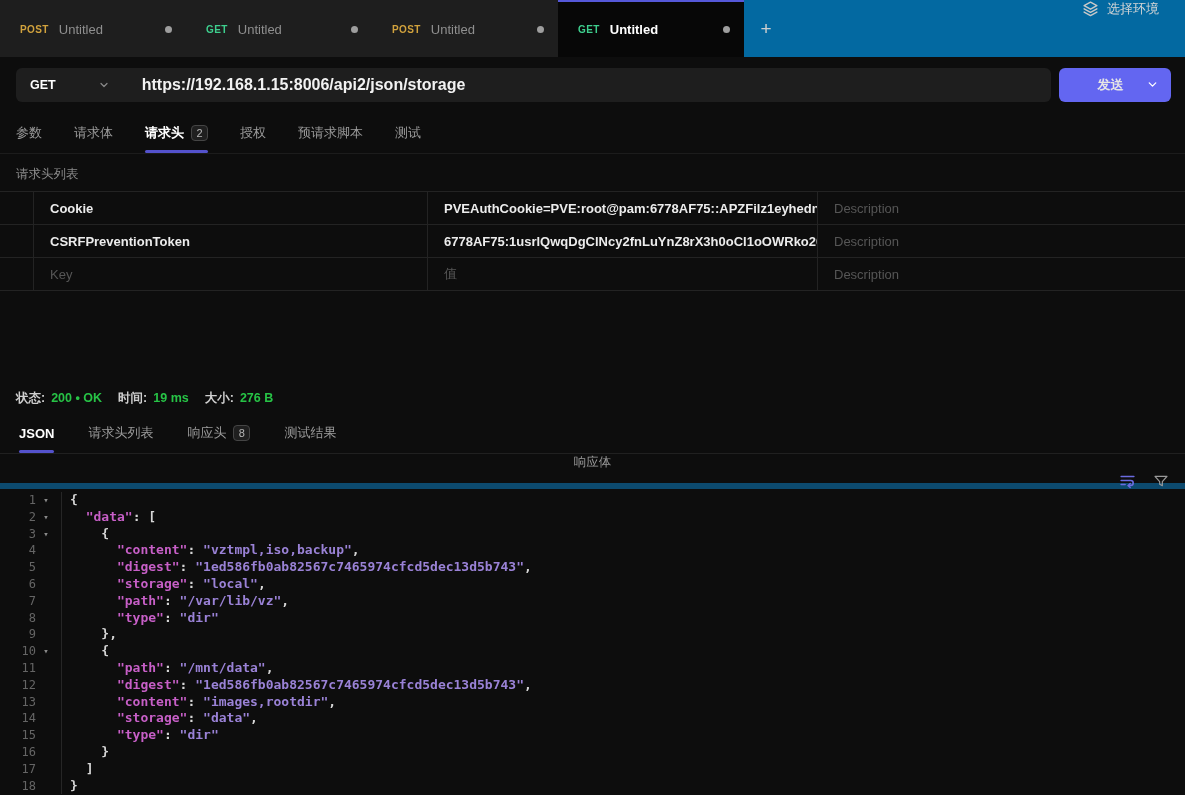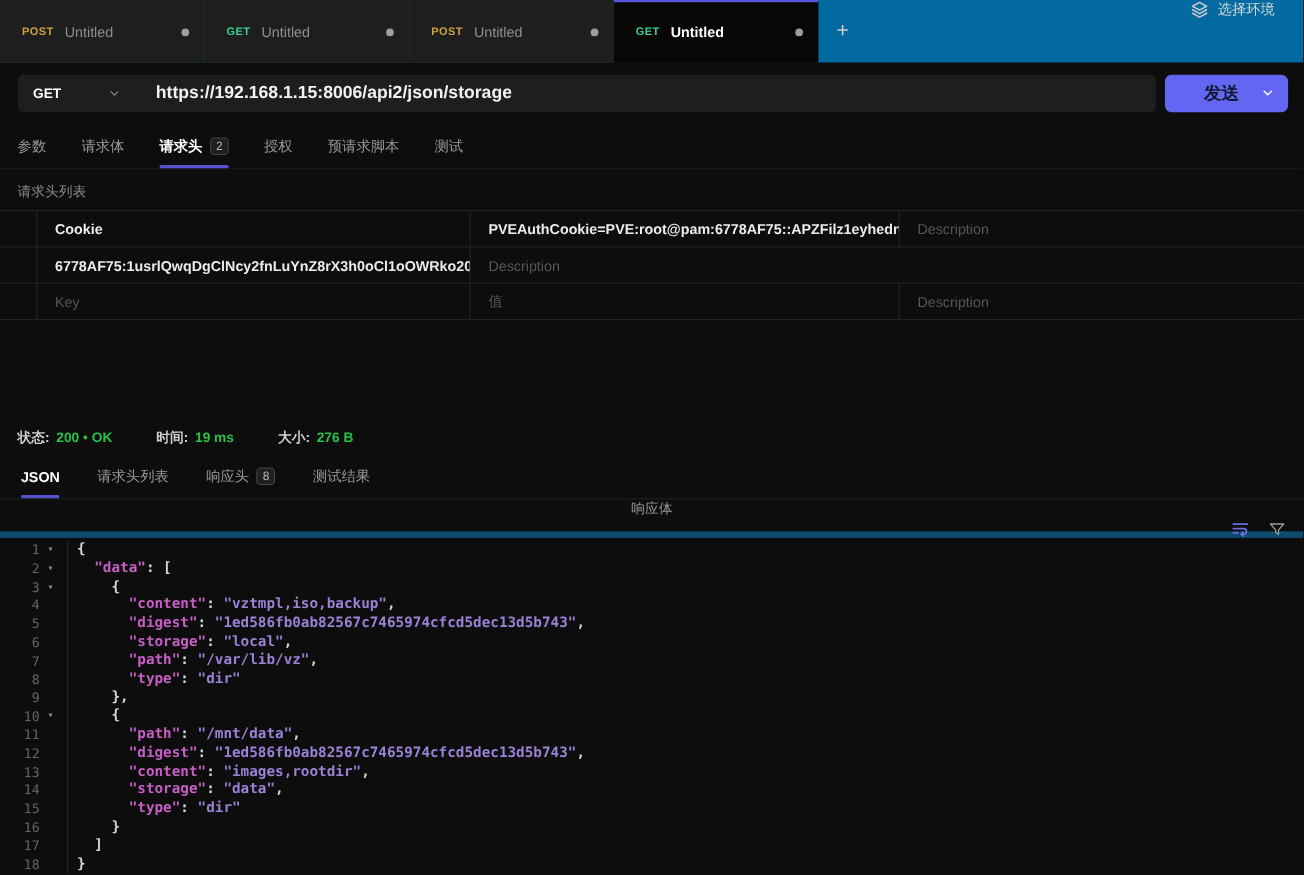--- a/index.html
+++ b/index.html
@@ -22,39 +22,39 @@
   .req-tab.active .title { color:#ffffff; font-weight:bold; }
   .add-tab { width:44px; display:flex; align-items:center; justify-content:center; color:#cfcfcf; font-size:19px; font-weight:300; cursor:pointer; }
   .env-select { margin-left:auto; display:flex; align-items:flex-start; gap:8px; padding:0 26px; color:#d6d6d6; cursor:pointer; }
   
   .request-row { height:56px; display:flex; align-items:center; padding:0 14px 0 16px; background:#0d0d0d; }
   .url-box { flex:1; height:34px; background:#1e1e1e; border-radius:6px; display:flex; align-items:center; }
   .url-method { margin-left:14px; font-weight:bold; font-size:12.5px; color:#fff; }
   .url-caret { margin-left:42px; display:flex; }
   .url-text { margin-left:32px; font-weight:bold; font-size:16px; color:#f2f2f2; white-space:nowrap; overflow:hidden; }
   .send-btn { margin-left:8px; width:112px; height:34px; background:#6366f1; border-radius:6px; display:flex; align-items:center; justify-content:center; position:relative; cursor:pointer; }
-  .send-btn .send-label { color:#0f172a; font-weight:bold; font-size:16px; margin-right:9px; }
+  .send-btn .send-label { color:#e5e5e5; font-weight:bold; font-size:13px; margin-right:9px; }
   .send-btn .send-caret { position:absolute; right:12px; top:10px; }
   
   .sub-tabs { height:41px; display:flex; align-items:stretch; gap:32px; padding:0 16px; border-bottom:1px solid #1c1c1c; }
   .sub-tab { display:flex; align-items:center; gap:7px; color:#9a9a9a; font-size:13px; position:relative; cursor:pointer; }
   .sub-tab.active { color:#ffffff; font-weight:bold; }
   .sub-tab.active::after { content:""; position:absolute; left:0; right:0; bottom:0; height:3px; background:#5452cc; border-radius:2px; }
   .tab-badge { min-width:17px; height:16px; padding:0 4px; border:1px solid #454545; border-radius:4px; background:#1f1f1f; color:#b5b5b5; font-size:11px; font-weight:normal; display:flex; align-items:center; justify-content:center; }
   
   .list-title { padding:12px 16px 8px 16px; color:#8c8c8c; font-size:12.5px; }
   .hdr-table { border-top:1px solid #232323; }
   .hdr-row { display:grid; grid-template-columns:34px 394px 390px 1fr; height:33px; border-bottom:1px solid #232323; }
   .hdr-cell { display:flex; align-items:center; padding-left:16px; white-space:nowrap; overflow:hidden; font-size:13px; font-weight:bold; color:#ececec; }
   .hdr-cell.c-drag { padding:0; border-right:1px solid #232323; }
   .hdr-cell.c-key { border-right:1px solid #232323; }
   .hdr-cell.c-val { border-right:1px solid #232323; }
   .hdr-cell .ph { color:#565656; font-weight:normal; }
   
-  .status-bar { margin-top:92px; height:30px; display:flex; align-items:center; gap:40px; padding:0 16px; }
+  .status-bar { margin-top:92px; height:30px; display:flex; align-items:center; gap:16px; padding:0 16px; }
   .sb-item { display:flex; align-items:center; gap:6px; font-size:12.5px; }
   .sb-label { color:#cfcfcf; font-weight:bold; }
   .sb-value { color:#27c346; font-weight:bold; }
   
   .resp-tabs { height:41px; display:flex; align-items:stretch; gap:34px; padding:0 19px; border-bottom:1px solid #202020; }
   
   .body-row { height:35px; display:flex; align-items:center; padding:0 16px; border-bottom:6px solid #0c4a6e;flex-direction:column; }
   .body-label { color:#9a9a9a; font-size:12.5px; }
   .body-icons { margin-left:auto; display:flex; align-items:center; gap:16px; }
   .icon-btn { display:flex; align-items:center; cursor:pointer; }
@@ -162,20 +162,23 @@
       </div>
       <div class="hdr-cell c-val">
         <span>PVEAuthCookie=PVE:root@pam:6778AF75::APZFilz1eyhednwKYV</span>
       </div>
       <div class="hdr-cell c-desc">
         <span class="ph">Description</span>
       </div>
     </div>
     <div class="hdr-row">
       <div class="hdr-cell c-drag"></div>
+      <div class="hdr-cell c-key">
+        <span>CSRFPreventionToken</span>
+      </div>
       <div class="hdr-cell c-val">
         <span>6778AF75:1usrlQwqDgClNcy2fnLuYnZ8rX3h0oCl1oOWRko20Xg</span>
       </div>
       <div class="hdr-cell c-desc">
         <span class="ph">Description</span>
       </div>
     </div>
     <div class="hdr-row">
       <div class="hdr-cell c-drag"></div>
       <div class="hdr-cell c-key">

